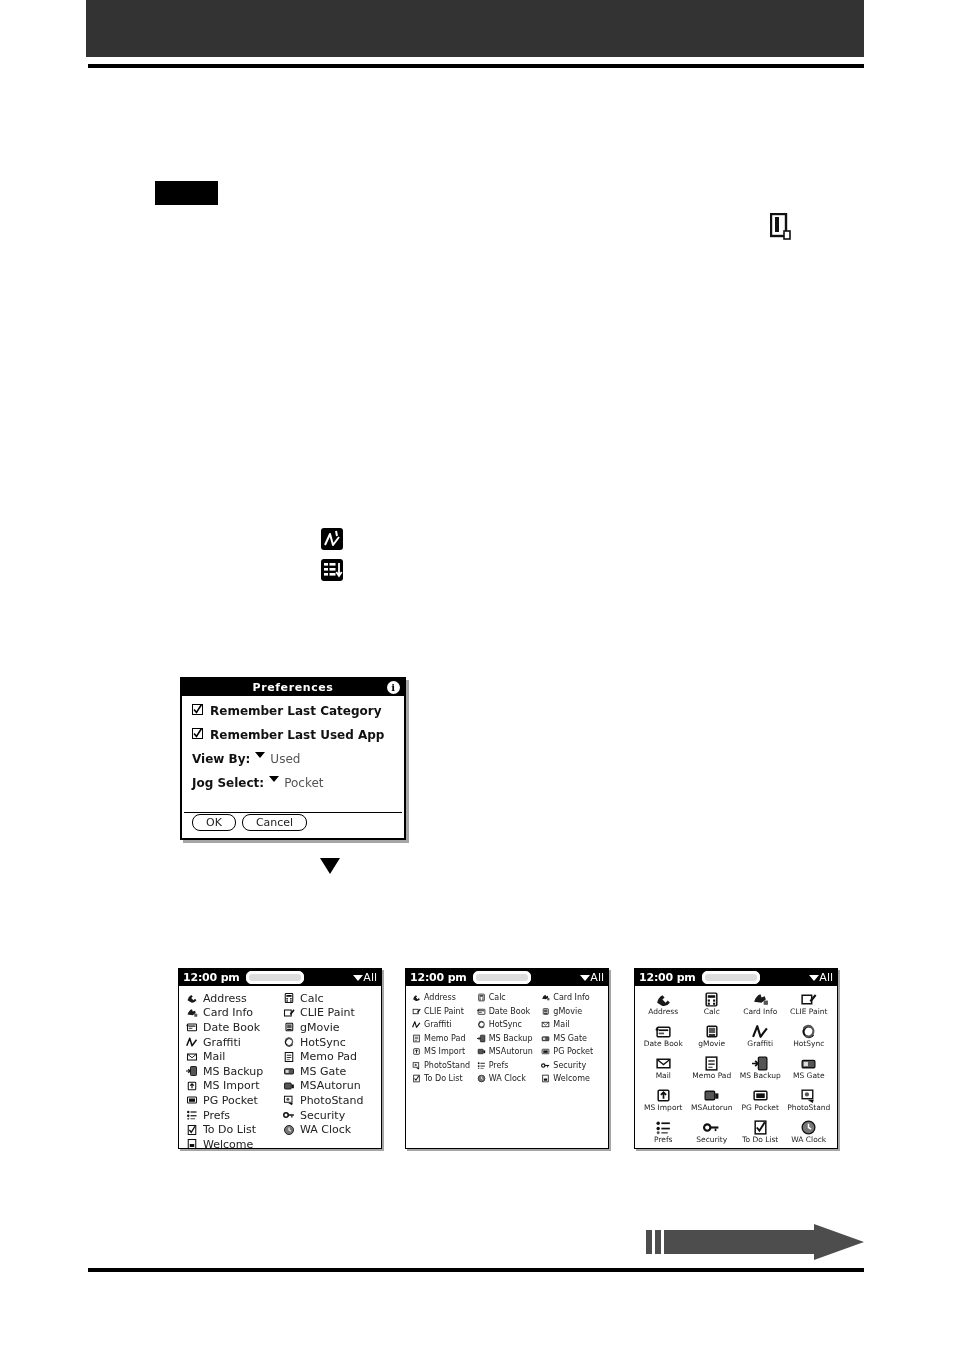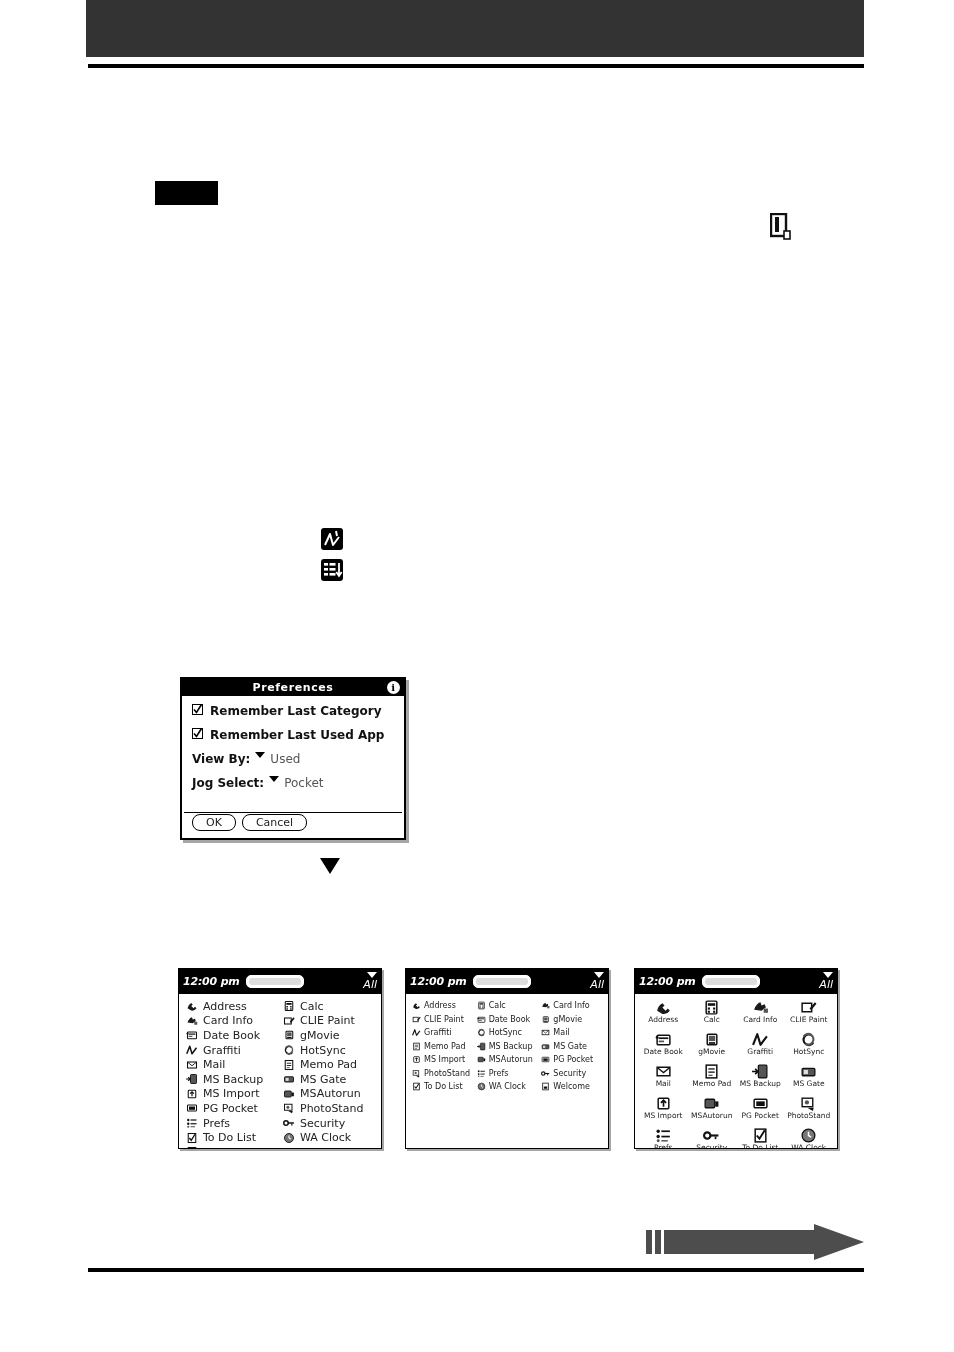--- a/index.html
+++ b/index.html
@@ -201,27 +201,26 @@
     border: 1.5px solid #000000;
     box-shadow: 2px 2px 0 rgba(0,0,0,0.35);
     box-sizing: border-box;
     overflow: hidden;
   }
   .pda-1 { left: 178px; top: 968px; width: 204px; height: 181px; }
   .pda-2 { left: 405px; top: 968px; width: 204px; height: 181px; }
   .pda-3 { left: 634px; top: 968px; width: 204px; height: 181px; }
 
   .pda-statusbar {
-    height: 25px;
+    height: 17px;
     background: #000000;
     display: flex;
     align-items: center;
     padding: 0 4px;
     position: relative;
-    font-style: italic;
   }
   .pda-time {
     color: #ffffff;
     font-size: 11px;
     font-weight: bold;
     font-family: "DejaVu Sans", sans-serif;
     letter-spacing: -0.2px;
   }
   .pda-battery {
     width: 56px;
@@ -236,23 +235,22 @@
     content: "";
     position: absolute;
     left: 2px; right: 2px; top: 2px; bottom: 2px;
     background: #dddddd;
     border-radius: 3px;
   }
   .pda-cat {
     position: absolute;
     right: 4px;
     display: flex;
-    align-items: flex-end;
+    align-items: center;
     gap: 0;
-    flex-direction: column;
   }
   .pda-cat-caret {
     width: 0; height: 0;
     border-left: 5px solid transparent;
     border-right: 5px solid transparent;
     border-top: 6px solid #ffffff;
   }
   .pda-cat-label {
     color: #ffffff;
     font-size: 11px;

